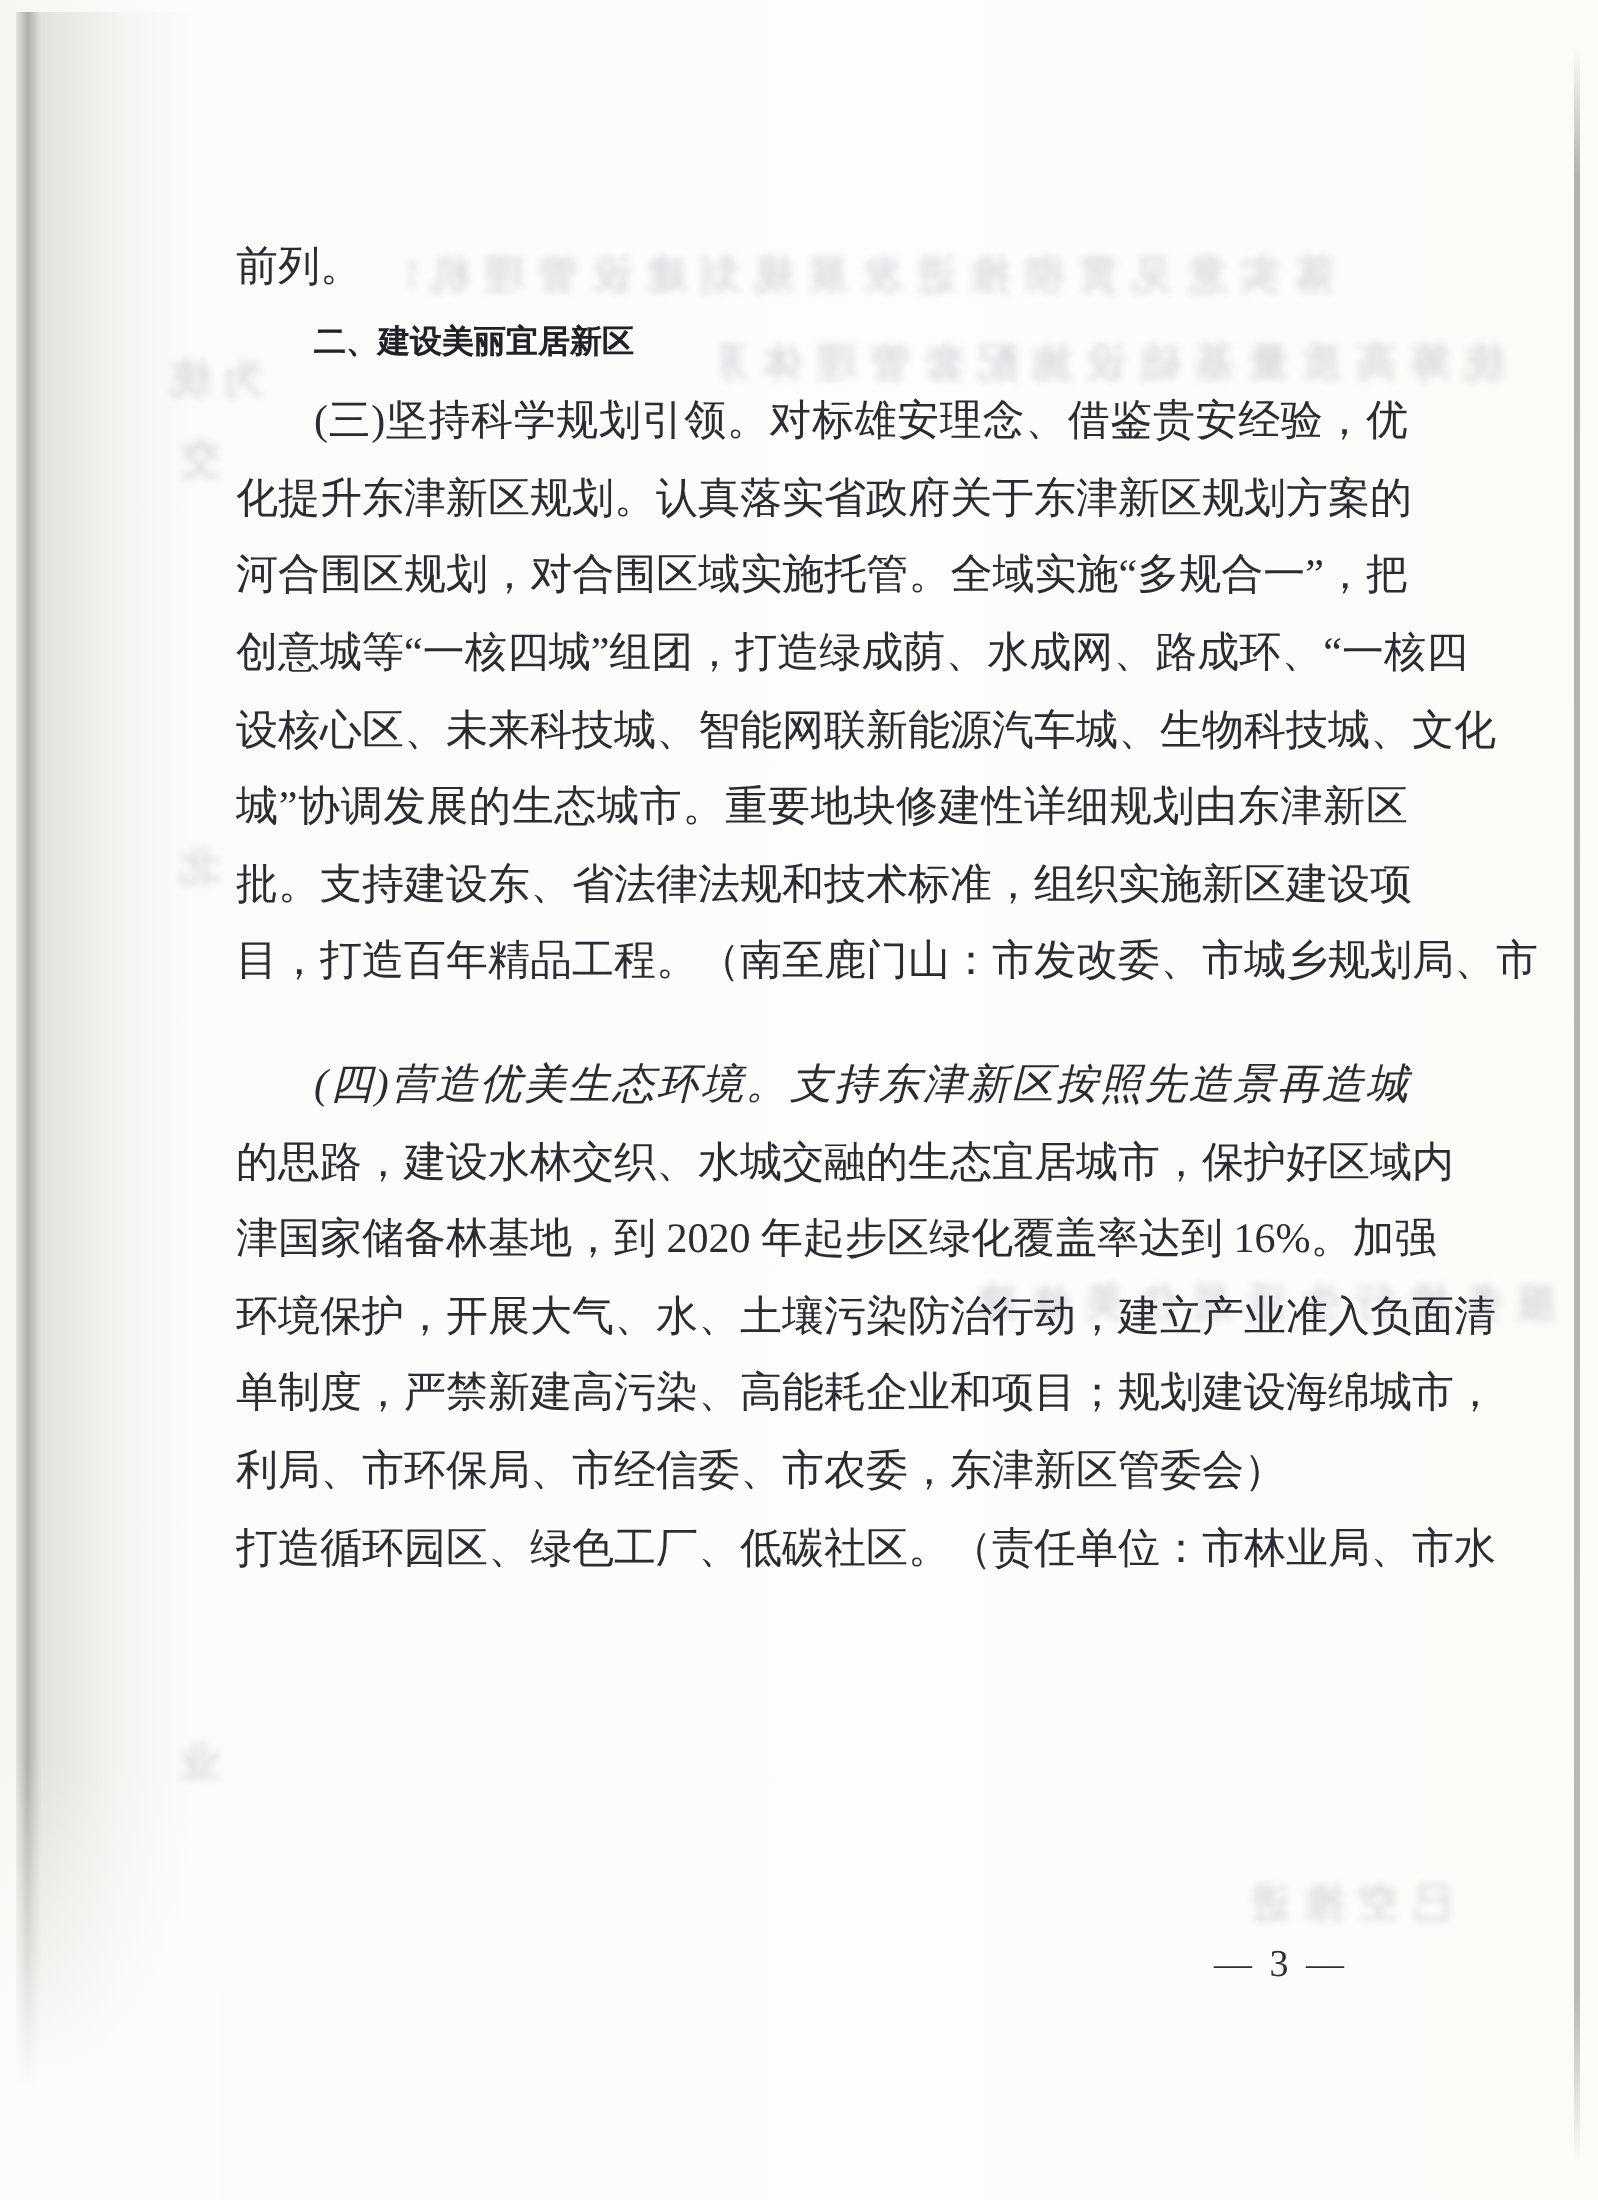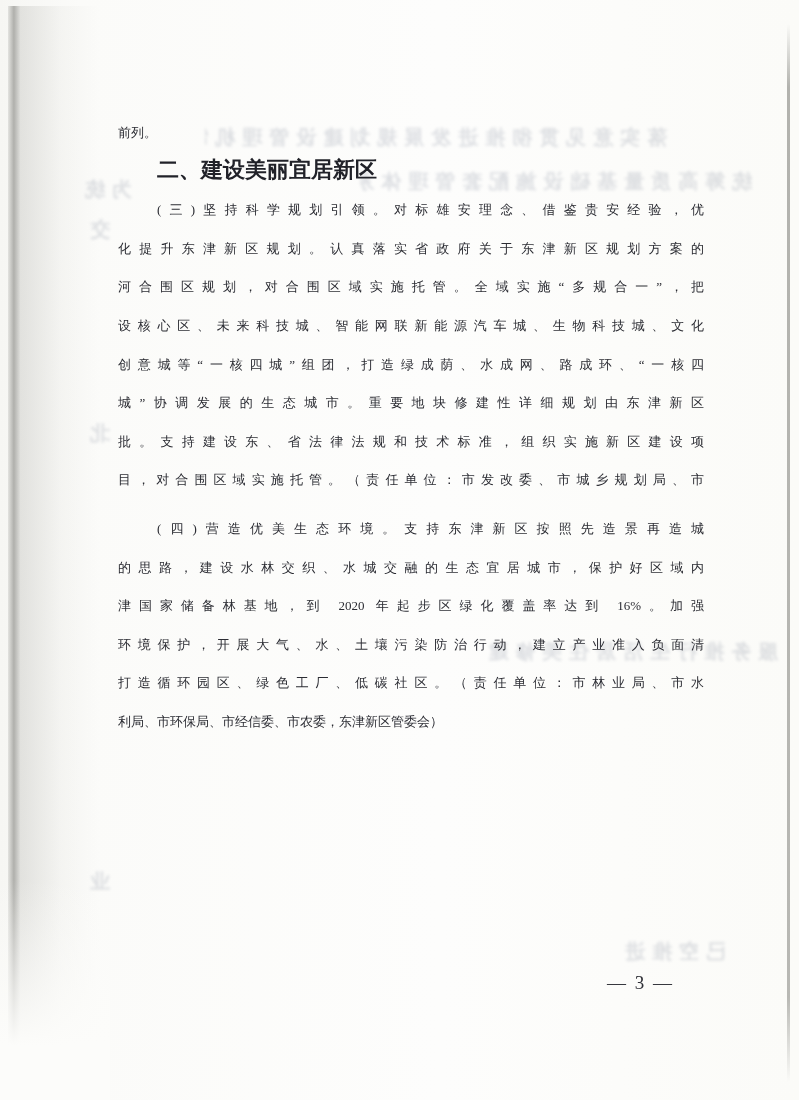--- a/index.html
+++ b/index.html
@@ -26,32 +26,32 @@
   .edge-right-line{
     position:absolute;left:787px;top:24px;width:3px;height:1058px;
     background:linear-gradient(180deg,rgba(170,170,165,0),rgba(165,165,160,.85) 6%,rgba(165,165,160,.78) 92%,rgba(170,170,165,0));
   }
   
   .content{
     position:absolute;left:118px;top:114px;width:586px;
     color:#2b2c33;
   }
   .ln{
-    font-size:13px;line-height:38.6px;height:38.6px;
+    font-size:21px;line-height:38.6px;height:38.6px;
     text-align:justify;text-align-last:justify;text-justify:inter-character;
     white-space:nowrap;
   }
   .ln.end{text-align-last:left;}
   .ln.indent{padding-left:39px;}
   .ln.heading{
-    font-family:Liberation Mono, monospace;
-    font-weight:700;font-size:22px;color:#212229;
+    font-family:Liberation Serif, serif;
+    font-weight:700;font-size:16px;color:#212229;
     text-align-last:left;
   }
-  .ln.gap{margin-top:10px;}
+  .ln.gap{margin-top:23px;font-style:italic;}
   .page-number{
     position:absolute;left:118px;top:972px;width:556px;
     text-align:right;font-size:19px;letter-spacing:2px;color:#2e2f36;
   }
   
   .bleed{
     position:absolute;height:26px;overflow:hidden;white-space:nowrap;
     transform:scaleX(-1);
     filter:blur(1.8px);
     opacity:.17;
@@ -79,28 +79,29 @@
   <div class="bleed" style="top:638px;left:478px;width:300px;">服务推行生活居住美修建</div>
   <div class="bleed" style="top:868px;left:84px;width:26px;">业</div>
   <div class="bleed" style="top:938px;left:556px;width:170px;">已空推进</div>
 
   <div class="content">
     <div class="ln end">前列。</div>
     <div class="ln heading indent">二、建设美丽宜居新区</div>
     <div class="ln indent">(三)坚持科学规划引领。对标雄安理念、借鉴贵安经验，优</div>
     <div class="ln">化提升东津新区规划。认真落实省政府关于东津新区规划方案的</div>
     <div class="ln">河合围区规划，对合围区域实施托管。全域实施“多规合一”，把</div>
+    <div class="ln">创意城等“一核四城”组团，打造绿成荫、水成网、路成环、“一核四</div>
     <div class="ln">设核心区、未来科技城、智能网联新能源汽车城、生物科技城、文化</div>
-    <div class="ln">创意城等“一核四城”组团，打造绿成荫、水成网、路成环、“一核四</div>
     <div class="ln">城”协调发展的生态城市。重要地块修建性详细规划由东津新区</div>
     <div class="ln">批。支持建设东、省法律法规和技术标准，组织实施新区建设项</div>
-    <div class="ln">目，对合围区域实施托管。（责任单位：市发改委、市城乡规划局、市</div>
+    <div class="ln">目，打造百年精品工程。（南至鹿门山：市发改委、市城乡规划局、市</div>
     <div class="ln indent gap">(四)营造优美生态环境。支持东津新区按照先造景再造城</div>
     <div class="ln">的思路，建设水林交织、水城交融的生态宜居城市，保护好区域内</div>
     <div class="ln">津国家储备林基地，到 2020 年起步区绿化覆盖率达到 16%。加强</div>
     <div class="ln">环境保护，开展大气、水、土壤污染防治行动，建立产业准入负面清</div>
+    <div class="ln">单制度，严禁新建高污染、高能耗企业和项目；规划建设海绵城市，</div>
+    <div class="ln end">利局、市环保局、市经信委、市农委，东津新区管委会）</div>
     <div class="ln">打造循环园区、绿色工厂、低碳社区。（责任单位：市林业局、市水</div>
-    <div class="ln end">利局、市环保局、市经信委、市农委，东津新区管委会）</div>
   </div>
 
   <div class="page-number">— 3 —</div>
 
 </div>
 
 </body></html>

